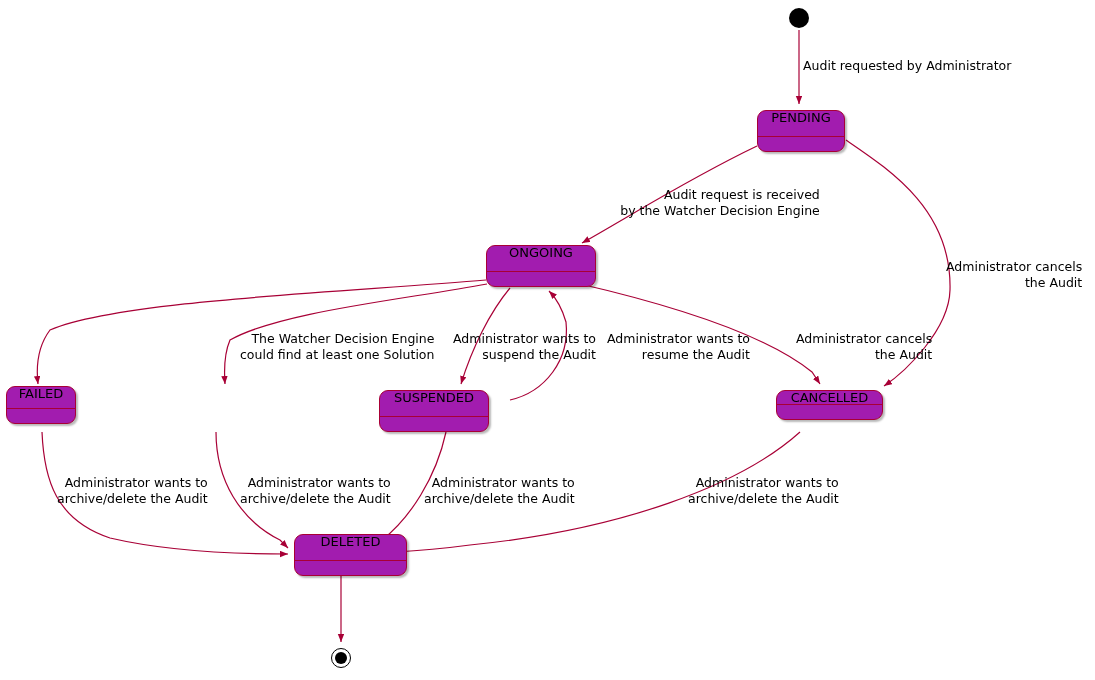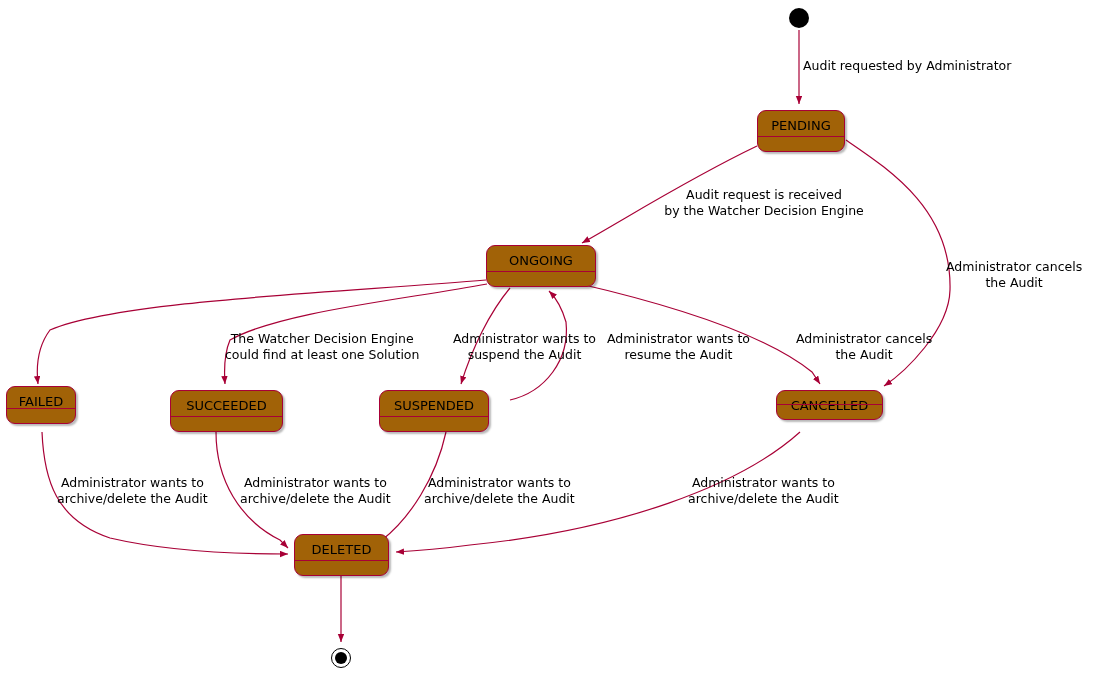--- a/index.html
+++ b/index.html
@@ -18,28 +18,27 @@
   #edges {
     position: absolute;
     left: 0;
     top: 0;
     width: 1095px;
     height: 680px;
   }
   .state-node {
     position: absolute;
     box-sizing: border-box;
-    background: #a16207;
+    background: #a21caf;
     border: 1px solid #A80036;
     border-radius: 9px;
     box-shadow: 2px 2px 2px rgba(0,0,0,0.28);
     color: #000000;
     font-size: 13px;
     line-height: 14px;
-    padding-top: 8px;
     text-align: center;
   }
   .state-node .state-label {
     display: block;
     padding: 0 10px 8px 10px;
     white-space: nowrap;
   }
   .state-node .divider {
     position: absolute;
     left: 0;
@@ -47,21 +46,21 @@
     bottom: 14px;
     height: 1px;
     background: #A80036;
   }
   .edge-label {
     position: absolute;
     color: #000000;
     font-size: 12.5px;
     line-height: 16px;
     white-space: pre;
-    text-align: center;
+    text-align: right;
   }
   .start-node {
     position: absolute;
     width: 20px;
     height: 20px;
     border-radius: 50%;
     background: #000000;
   }
   .end-node {
     position: absolute;
@@ -133,54 +132,50 @@
   <div class="state-node" style="left:486px; top:245px; width:110px; height:42px;">
     <span class="state-label">ONGOING</span>
     <span class="divider"></span>
   </div>
 
   <div class="state-node" style="left:6px; top:386px; width:70px; height:38px;">
     <span class="state-label">FAILED</span>
     <span class="divider"></span>
   </div>
 
-  <div class="state-node" style="left:170px; top:390px; width:113px; height:42px;">
-    <span class="state-label">SUCCEEDED</span>
-    <span class="divider"></span>
-  </div>
 
   <div class="state-node" style="left:379px; top:390px; width:110px; height:42px;">
     <span class="state-label">SUSPENDED</span>
     <span class="divider"></span>
   </div>
 
   <div class="state-node" style="left:776px; top:390px; width:107px; height:30px;">
     <span class="state-label">CANCELLED</span>
     <span class="divider"></span>
   </div>
 
-  <div class="state-node" style="left:294px; top:534px; width:95px; height:42px;">
+  <div class="state-node" style="left:294px; top:534px; width:113px; height:42px;">
     <span class="state-label">DELETED</span>
     <span class="divider"></span>
   </div>
 
   <div class="end-node" style="left:331px; top:648px;">
     <span class="inner"></span>
   </div>
 
   <div class="edge-label" style="left:803px; top:58px;">Audit requested by Administrator</div>
 
-  <div class="edge-label" style="left:720px; top:187px; transform:translateX(-50%);margin-left:44px;">Audit request is received
+  <div class="edge-label" style="left:720px; top:187px; transform:translateX(-50%);">Audit request is received
 by the Watcher Decision Engine</div>
 
   <div class="edge-label" style="left:946px; top:259px;">Administrator cancels
 the Audit</div>
 
 
-  <div class="edge-label" style="left:225px; top:331px;">The Watcher Decision Engine
+  <div class="edge-label" style="left:240px; top:331px;">The Watcher Decision Engine
 could find at least one Solution</div>
 
   <div class="edge-label" style="left:453px; top:331px;">Administrator wants to
 suspend the Audit</div>
 
   <div class="edge-label" style="left:607px; top:331px;">Administrator wants to
 resume the Audit</div>
 
   <div class="edge-label" style="left:796px; top:331px;">Administrator cancels
 the Audit</div>

